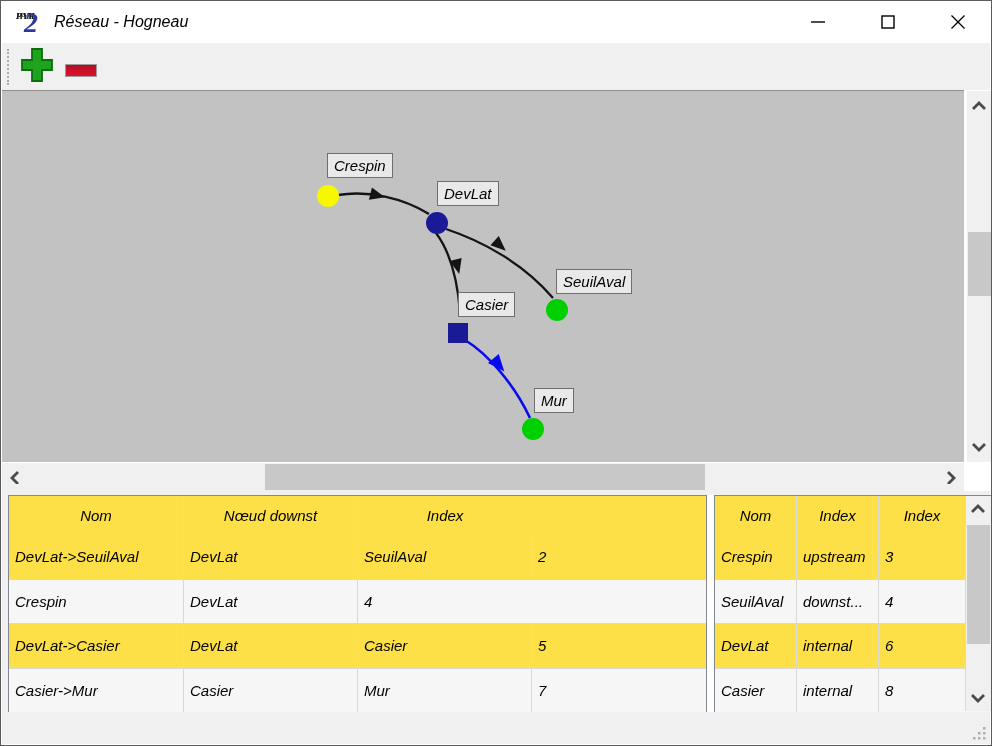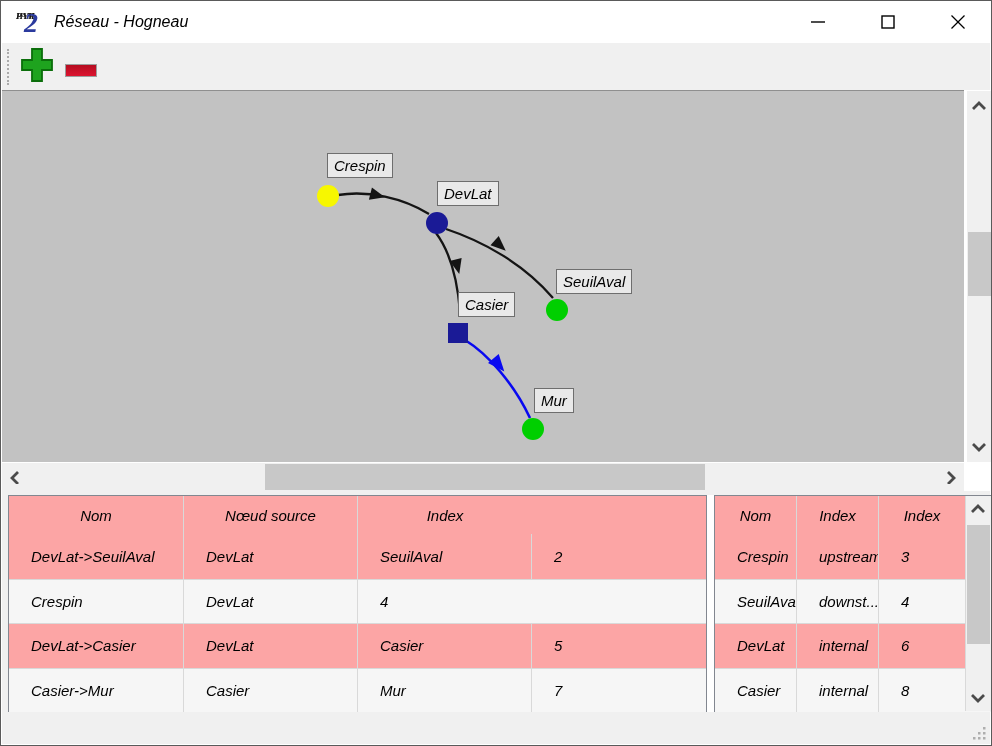--- a/index.html
+++ b/index.html
@@ -44,31 +44,31 @@
   .canvas-vsb .sb-thumb-v{ top:141px; height:64px; }
   .hsb{ position:absolute; left:1px; top:462px; width:962px; height:28px; background:#f0f0f0; }
   .hsb .sb-thumb-h{ position:absolute; top:1px; bottom:1px; left:263px; width:440px; background:#c8c8c8; }
   .sb-arrow{ position:absolute; width:20px; height:14px; }
   .chev{ display:block; }
 
   
   .bottom-bg{ position:absolute; left:1px; right:1px; top:490px; bottom:1px; background:#f0f0f0; }
   .tables-gap{ position:absolute; left:706px; top:494px; width:8px; height:217px; background:#ffffff; }
 
-  .qtable{ position:absolute; top:494px; height:217px; background:#fca5a5;
+  .qtable{ position:absolute; top:494px; height:217px; background:#fde047;
            border:1px solid #828790; font-size:15px; color:#000; }
   .edge-table{ left:7px; width:699px; }
   .node-table{ left:713px; width:278px; }
   .trow{ display:grid; align-items:center; }
   .edge-table .trow{ grid-template-columns:175px 174px 174px 174px; }
   .node-table .trow{ grid-template-columns:82px 82px 86px; }
   .thead{ height:38px; }
   .tdata{ height:44.5px; }
   .tdata + .tdata{ border-top:1px solid #d9d9d9; }
-  .cell{ padding-left:22px; height:100%; display:flex; align-items:center;
+  .cell{ padding-left:6px; height:100%; display:flex; align-items:center;
          border-right:1px solid #d9d9d9; overflow:hidden; white-space:nowrap; }
   .cell.last{ border-right:none; }
   .thead .cell{ justify-content:center; padding-left:0; }
   .row-alt{ background:#f6f6f6; }
 
   .table-vsb{ position:absolute; right:0; top:0; width:26px; height:215px; background:#f0f0f0;
               border-left:1px solid #d9d9d9; }
   .table-vsb .sb-thumb-v{ top:29px; height:119px; }
 
   
@@ -169,21 +169,21 @@
         </svg>
     </div>
   </div>
 
   <div class="bottom-bg"></div>
   <div class="tables-gap"></div>
 
   <div class="qtable edge-table">
     <div class="trow thead">
       <div class="cell">Nom</div>
-      <div class="cell">Nœud source</div>
+      <div class="cell">Nœud downst</div>
       <div class="cell last">Index</div>
     </div>
     <div class="trow tdata">
       <div class="cell">DevLat-&gt;SeuilAval</div>
       <div class="cell">DevLat</div>
       <div class="cell">SeuilAval</div>
       <div class="cell last">2</div>
     </div>
     <div class="trow tdata row-alt">
       <div class="cell">Crespin</div>

